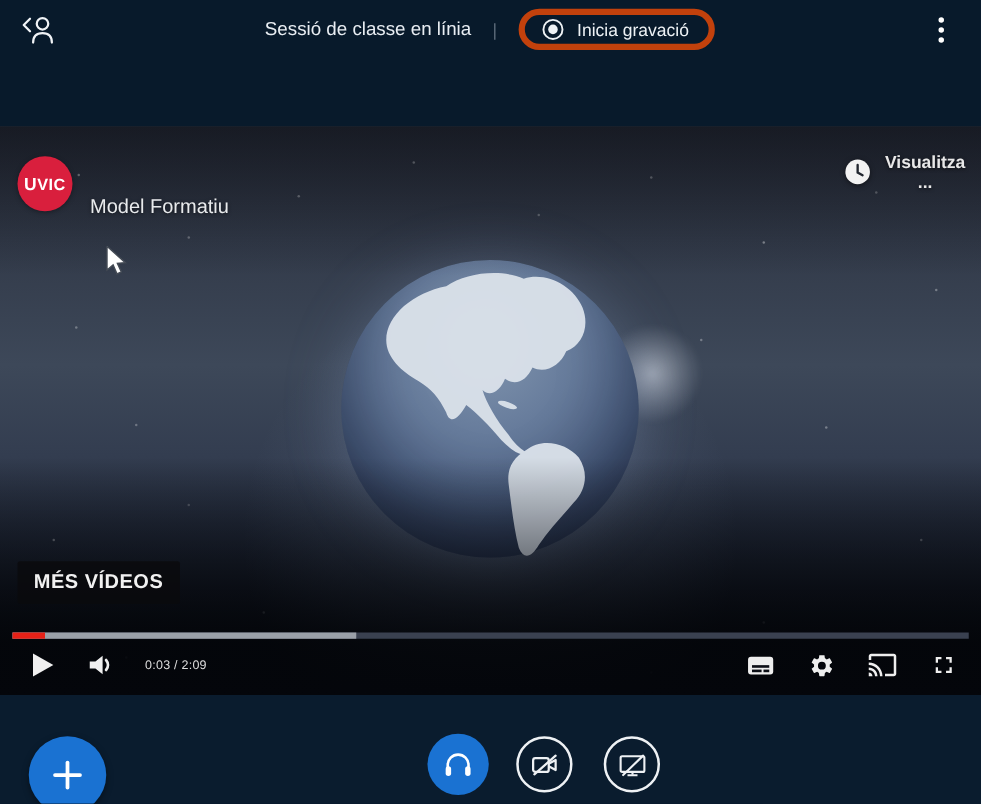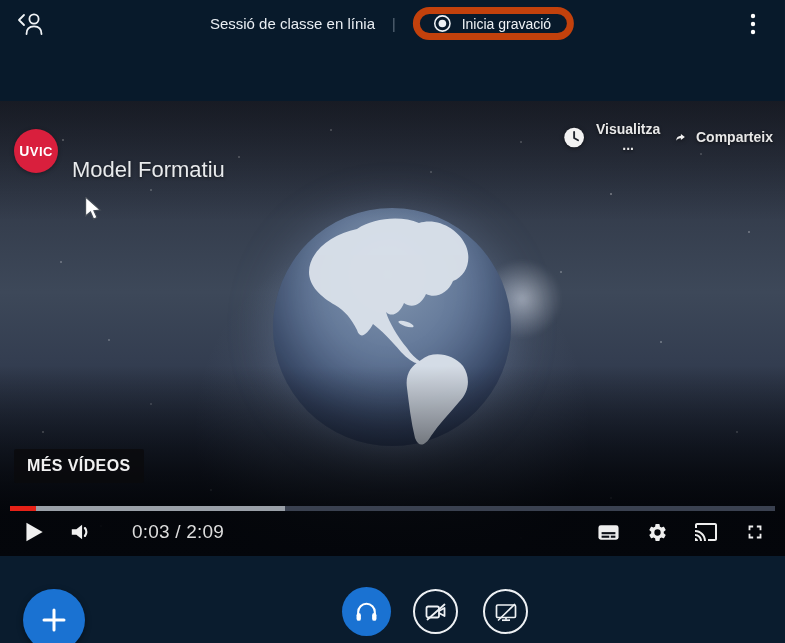--- a/index.html
+++ b/index.html
@@ -8,21 +8,21 @@
   .stage { position:relative; width:785px; height:643px; overflow:hidden; background:#0a1c2e; }
   button { background:transparent; border:none; color:inherit; font-family:inherit; padding:0; display:flex; align-items:center; justify-content:center; }
 
   
   .topbar { position:absolute; top:0; left:0; width:784px; height:101px; background:#081a2b; }
   .tb-left { position:absolute; left:14px; top:9px; width:34px; height:30px; }
   .tb-center { position:absolute; left:50%; top:0; transform:translateX(-50%); height:47px;
     display:flex; align-items:center; white-space:nowrap; }
   .tb-title { color:#e9eef3; font-size:15px; }
   .tb-divider { color:#5c6b7a; margin:0 17px; font-size:14px; }
-  .record-btn { gap:9px; border:7px solid #c2410c; border-radius:18px; padding:7px 16px 7px 12px;
+  .record-btn { gap:9px; border:5px solid #c2410c; border-radius:18px; padding:7px 16px 7px 12px;
     color:#eef2f5; font-size:14px; height:33px; }
   .tb-menu { position:absolute; right:18px; top:11px; width:26px; height:26px; }
 
   
   .video { position:absolute; top:101px; left:0; width:785px; height:455px; overflow:hidden;
     background:linear-gradient(180deg,#272c38 0%,#323a49 20%,#3d4859 42%,#333d50 58%,#1e2534 74%,#0b0e16 91%,#060810 100%); }
   .stars { position:absolute; top:0; left:0; width:2px; height:2px; border-radius:50%;
     box-shadow:62px 38px 0 rgba(255,255,255,.45),150px 88px 0 rgba(255,255,255,.3),
     238px 55px 0 rgba(255,255,255,.35),330px 28px 0 rgba(255,255,255,.4),
     430px 70px 0 rgba(255,255,255,.28),520px 40px 0 rgba(255,255,255,.35),
@@ -47,41 +47,41 @@
     background:linear-gradient(180deg, rgba(8,10,16,.5), rgba(8,10,16,0)); }
   .shade-bottom { position:absolute; bottom:0; left:0; width:785px; height:190px;
     background:linear-gradient(0deg, #04060b 0%, rgba(3,5,9,.9) 22%, rgba(3,5,9,.5) 55%, transparent 100%); }
 
   
   .yt-header { position:absolute; top:18px; left:14px; display:flex; align-items:center; gap:14px; }
   .channel-logo { width:44px; height:44px; border-radius:50%; background:#d91f3d; color:#fff;
     letter-spacing:.4px; box-shadow:0 1px 4px rgba(0,0,0,.35); }
   .channel-logo .lb { font-weight:800; font-size:14px; }
   .channel-logo .ll { font-weight:700; font-size:13px; }
-  .yt-title { color:#e8eaec; font-size:22px; text-shadow:0 1px 3px rgba(0,0,0,.55);margin-top:38px; }
+  .yt-title { color:#e8eaec; font-size:16px; text-shadow:0 1px 3px rgba(0,0,0,.55);margin-top:38px; }
   .yt-actions { position:absolute; top:20px; right:12px; display:flex; gap:14px; }
   .yt-action { width:98px; flex-direction:row; gap:10px; color:#e8e8e8; font-size:14px; font-weight:bold;
     text-shadow:0 1px 3px rgba(0,0,0,.6); }
   .yt-action svg { filter:drop-shadow(0 1px 2px rgba(0,0,0,.5)); }
 
   .cursor { position:absolute; left:84px; top:96px; }
 
   .more-videos { position:absolute; left:14px; bottom:73px; height:34px; padding:0 13px;
     background:rgba(10,10,13,.8); border-radius:2px; color:#f1f1f1; font-size:16px; font-weight:bold;
     letter-spacing:.4px; }
 
   
   .progress { position:absolute; left:10px; right:10px; bottom:45px; height:5px; background:#3a4150; }
   .p-buffer { position:absolute; left:0; top:0; bottom:0; background:#9aa0a8; }
   .p-played { position:absolute; left:0; top:0; bottom:0; background:#e62117; }
   .controls { position:absolute; left:0; right:0; bottom:6px; height:36px; display:flex;
     align-items:center; justify-content:space-between; padding:0 16px 0 20px; }
   .c-left { display:flex; align-items:center; gap:19px; }
   .c-right { display:flex; align-items:center; gap:21px; }
-  .time { color:#dddddd; font-size:19px; margin-left:18px; letter-spacing:.2px; }
+  .time { color:#dddddd; font-size:10px; margin-left:2px; letter-spacing:.2px; }
   .cbtn { width:28px; height:28px; }
 
   
   .bottombar { position:absolute; top:556px; left:0; width:785px; height:87px; background:#0a1c2e; }
   .fab { position:absolute; left:23px; top:33px; width:62px; height:62px; border-radius:50%;
     background:#1a72d2; box-shadow:0 2px 6px rgba(0,0,0,.4); }
   .round-btn { position:absolute; border-radius:50%; }
   .btn-audio { left:342px; top:31px; width:49px; height:49px; background:#1a72d2; }
   .btn-outline { border:2.6px solid #eef1f4; background:transparent; }
   .btn-camera { left:413px; top:33px; width:45px; height:45px; }
@@ -153,26 +153,20 @@
     </div>
 
     <div class="yt-actions">
       <button class="yt-action">
         <svg width="27" height="27" viewBox="0 0 26 26">
           <circle cx="13" cy="13" r="11.5" fill="#f2f2f2"></circle>
           <path d="M13 6.5 V13.6 L17.6 16.2" stroke="#21262f" stroke-width="2.2" fill="none" stroke-linecap="round"></path>
         </svg>
         <span>Visualitza ...</span>
       </button>
-      <button class="yt-action">
-        <svg width="28" height="24" viewBox="0 0 26 22">
-          <path d="M14 3.6 L23.4 10.9 L14 18.2 V13.7 C8.6 13.4 5.4 15.5 2.8 19.6 C3.2 12.4 7.6 8.3 14 8 Z" fill="#f2f2f2"></path>
-        </svg>
-        <span>Comparteix</span>
-      </button>
     </div>
 
     <svg class="cursor" width="19" height="23" viewBox="0 0 13 16">
       <polygon points="1,0 1,13.2 4.4,10.4 6.6,15.4 9,14.3 6.8,9.5 11.2,9.1" fill="#ffffff" stroke="#444b55" stroke-width="0.8"></polygon>
     </svg>
 
     <button class="more-videos">MÉS VÍDEOS</button>
 
     <div class="progress">
       <div class="p-buffer" style="width: 36%;"></div>

